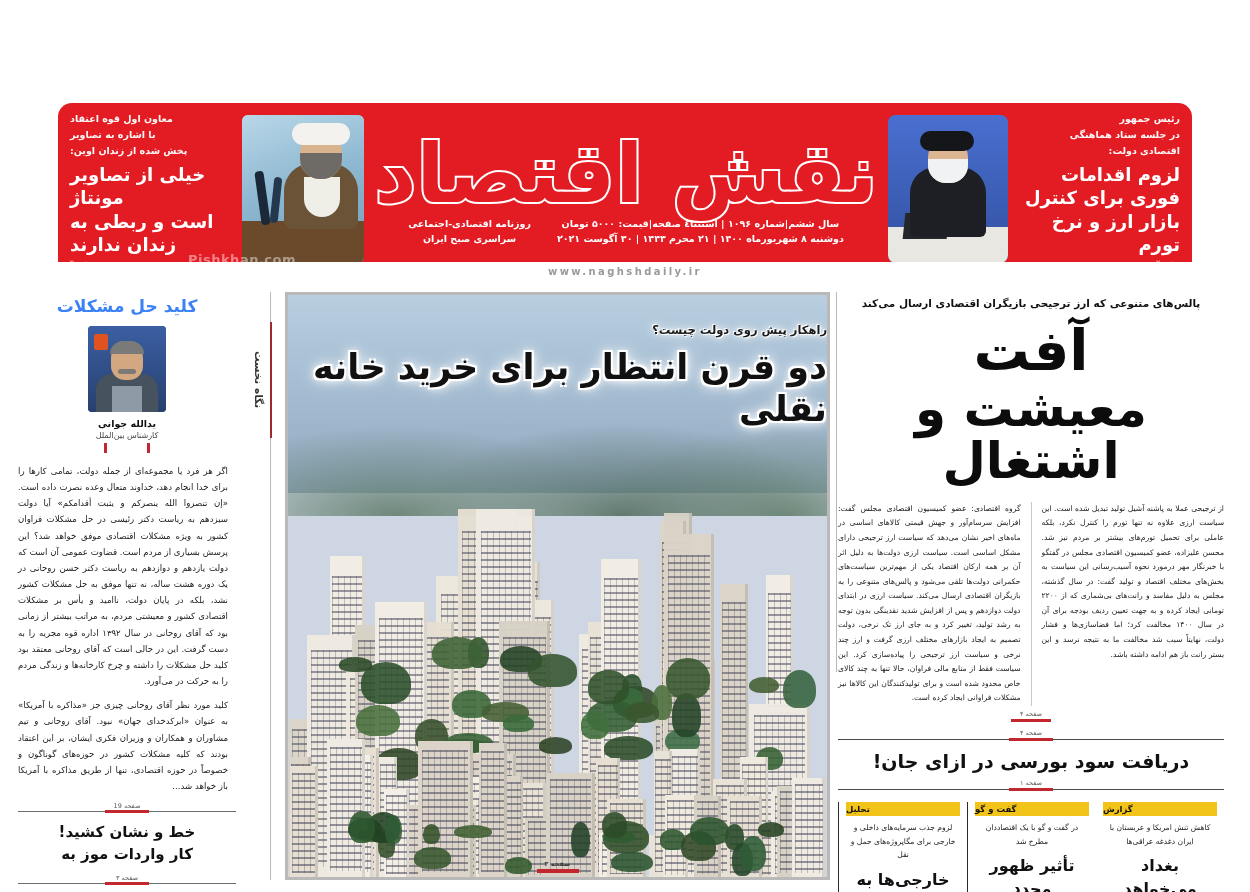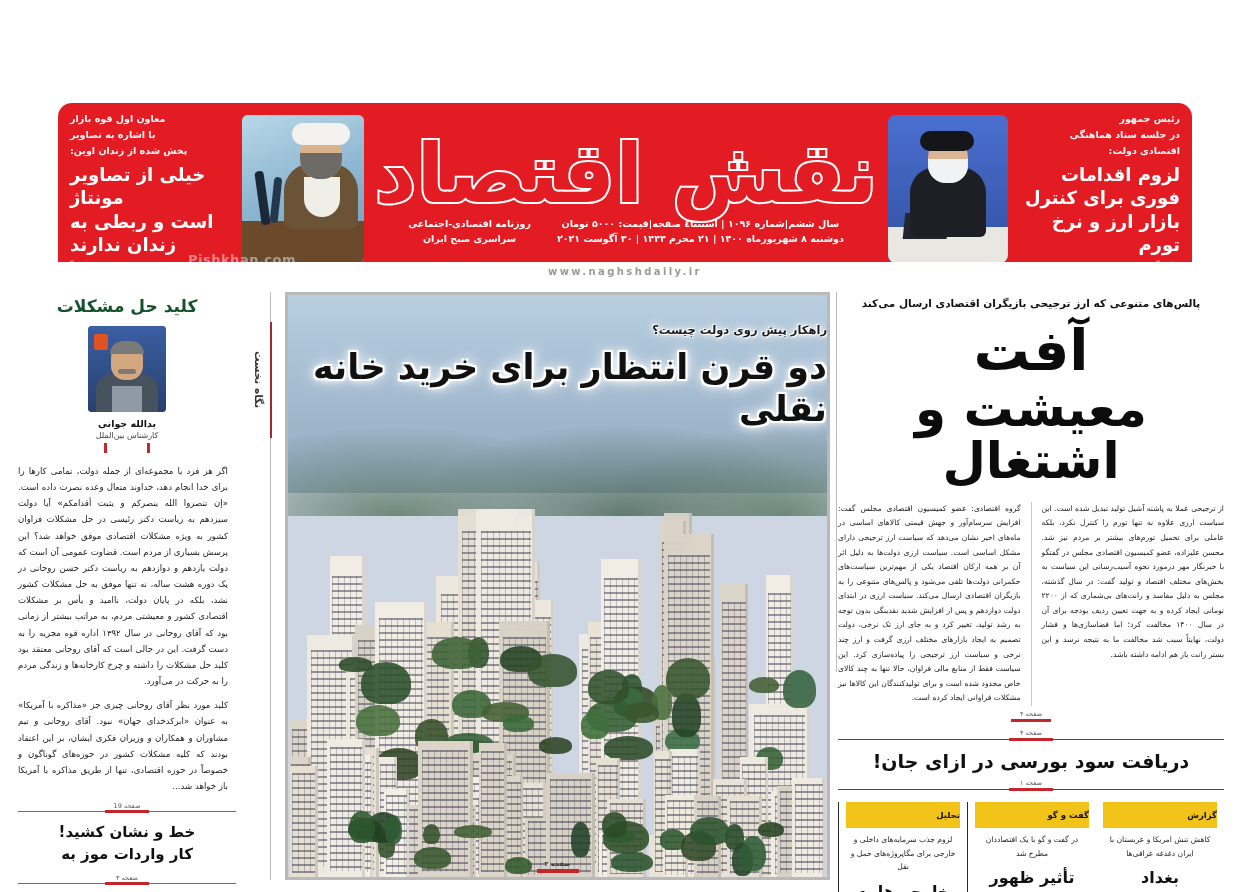--- a/index.html
+++ b/index.html
@@ -78,21 +78,21 @@
     display:flex;align-items:center;justify-content:center;
     font-size:10px;letter-spacing:2.4px;color:#9a9a9a;font-weight:600;
     direction:ltr;background:#fff;
   }
 
   
   .vrule{position:absolute;width:1px;background:#b9b9b9;}
 
   
   .leftcol{position:absolute;left:18px;top:296px;width:218px;}
-  .side-title{font-size:17px;font-weight:800;text-align:center;color:#14532d;letter-spacing:-.3px;}
+  .side-title{font-size:17px;font-weight:800;text-align:center;color:#3b82f6;letter-spacing:-.3px;}
   .side-photo{
     width:78px;height:86px;margin:10px auto 0;border-radius:4px;position:relative;overflow:hidden;
     background:#2f4f8f;
   }
   .side-photo .bg{position:absolute;inset:0;background:linear-gradient(180deg,#3b5fa3 0%,#27406e 100%);}
   .side-photo .logo5{position:absolute;left:6px;top:8px;width:14px;height:16px;background:#e0521f;border-radius:2px;}
   .side-photo .body{position:absolute;left:8px;right:8px;bottom:0;height:38px;background:#46525e;border-radius:16px 16px 0 0;}
   .side-photo .shirt{position:absolute;left:24px;right:24px;bottom:0;height:26px;background:#8e9aa6;}
   .side-photo .face{position:absolute;left:50%;transform:translateX(-50%);bottom:32px;width:32px;height:36px;background:#d3a780;border-radius:14px;}
   .side-photo .hair{position:absolute;left:50%;transform:translateX(-50%);bottom:58px;width:34px;height:13px;background:#7a7a78;border-radius:14px 14px 0 0;}
@@ -170,21 +170,21 @@
   .rule-head{position:relative;height:16px;margin:6px 0 0;}
   .rule-head .line{position:absolute;left:0;right:0;top:11px;height:1px;background:#4a4a4a;}
   .rule-head .tag{position:absolute;left:50%;transform:translateX(-50%);top:1px;font-size:6.5px;color:#555;background:#fff;padding:0 6px;}
   .rule-head .red{position:absolute;left:50%;transform:translateX(-50%);top:10px;width:44px;height:3px;background:#c3272d;}
 
   .banner-head{font-size:19px;font-weight:800;text-align:center;color:#111;margin:6px 0 2px;letter-spacing:-.3px;}
 
   .briefs{display:flex;flex-direction:row;margin-top:8px;}
   .brief{flex:1 1 0;padding:0 7px;box-sizing:border-box;}
   .brief + .brief{border-left:1px solid #2a2a2a;}
-  .tagchip{display:block;width:100%;background:#f2c318;color:#111;font-size:8.5px;font-weight:800;text-align:right;padding:8px 0;box-sizing:border-box;}
+  .tagchip{display:block;width:100%;background:#f2c318;color:#111;font-size:8.5px;font-weight:800;text-align:left;padding:2px 0;box-sizing:border-box;}
   .brief .sub{font-size:7.6px;line-height:1.8;color:#222;text-align:center;margin-top:5px;}
   .brief .hd{font-size:16px;font-weight:800;line-height:1.42;color:#111;text-align:center;margin-top:7px;letter-spacing:-.3px;}
 </style>
 </head>
 <body>
 
 <div class="page">
 
   <div class="masthead">
 
@@ -195,21 +195,21 @@
         <div class="mic"></div>
           <div class="mic2"></div>
         <div class="body"></div>
           <div class="collar"></div>
         <div class="face"></div>
           <div class="beard"></div>
           <div class="turban"></div>
       </div>
       <div class="txt">
         <div class="kicker-sm">
-          <div>معاون اول قوه بازار</div>
+          <div>معاون اول قوه اعتقاد</div>
           <div>با اشاره به تصاویر</div>
           <div>پخش شده از زندان اوین:</div>
         </div>
         <div class="kicker-big">
           <div>خیلی از تصاویر مونتاژ</div>
           <div>است و ربطی به</div>
           <div>زندان ندارند</div>
         </div>
         <div class="pgref-w">صفحه ۲</div>
       </div>

